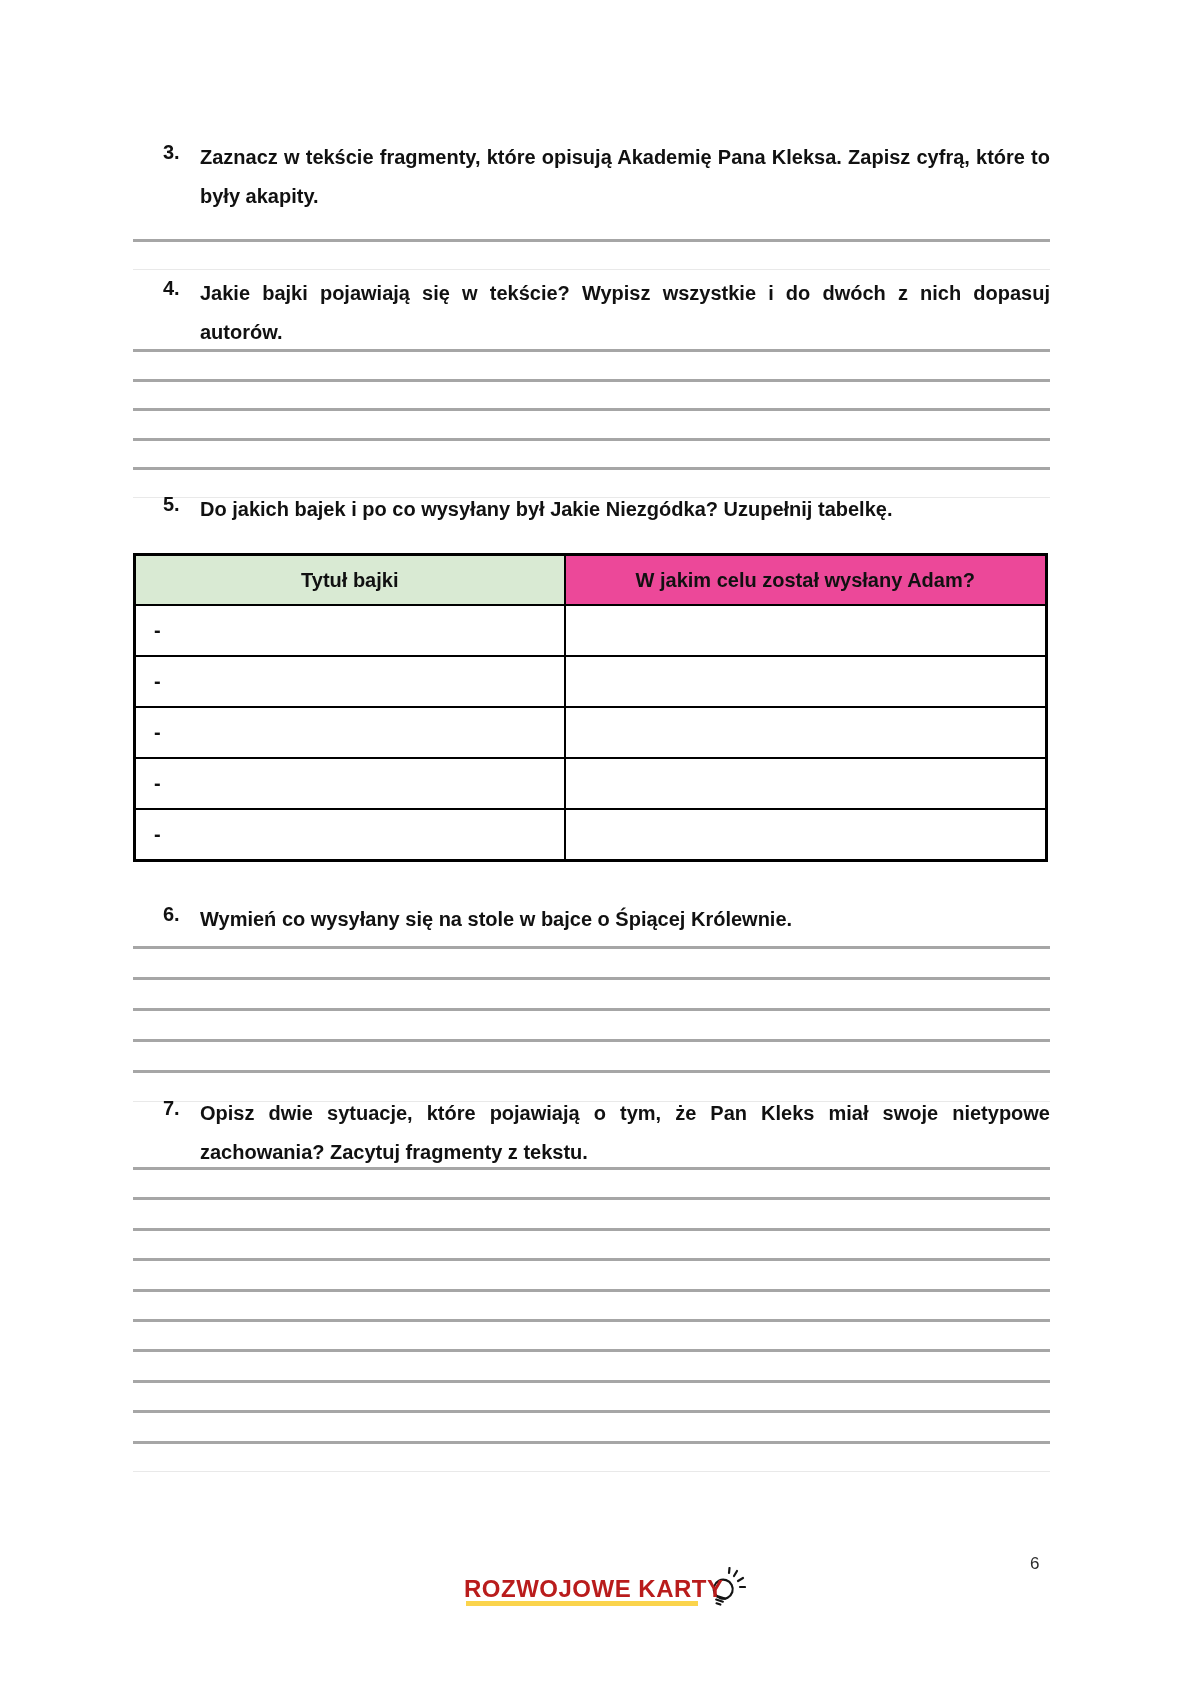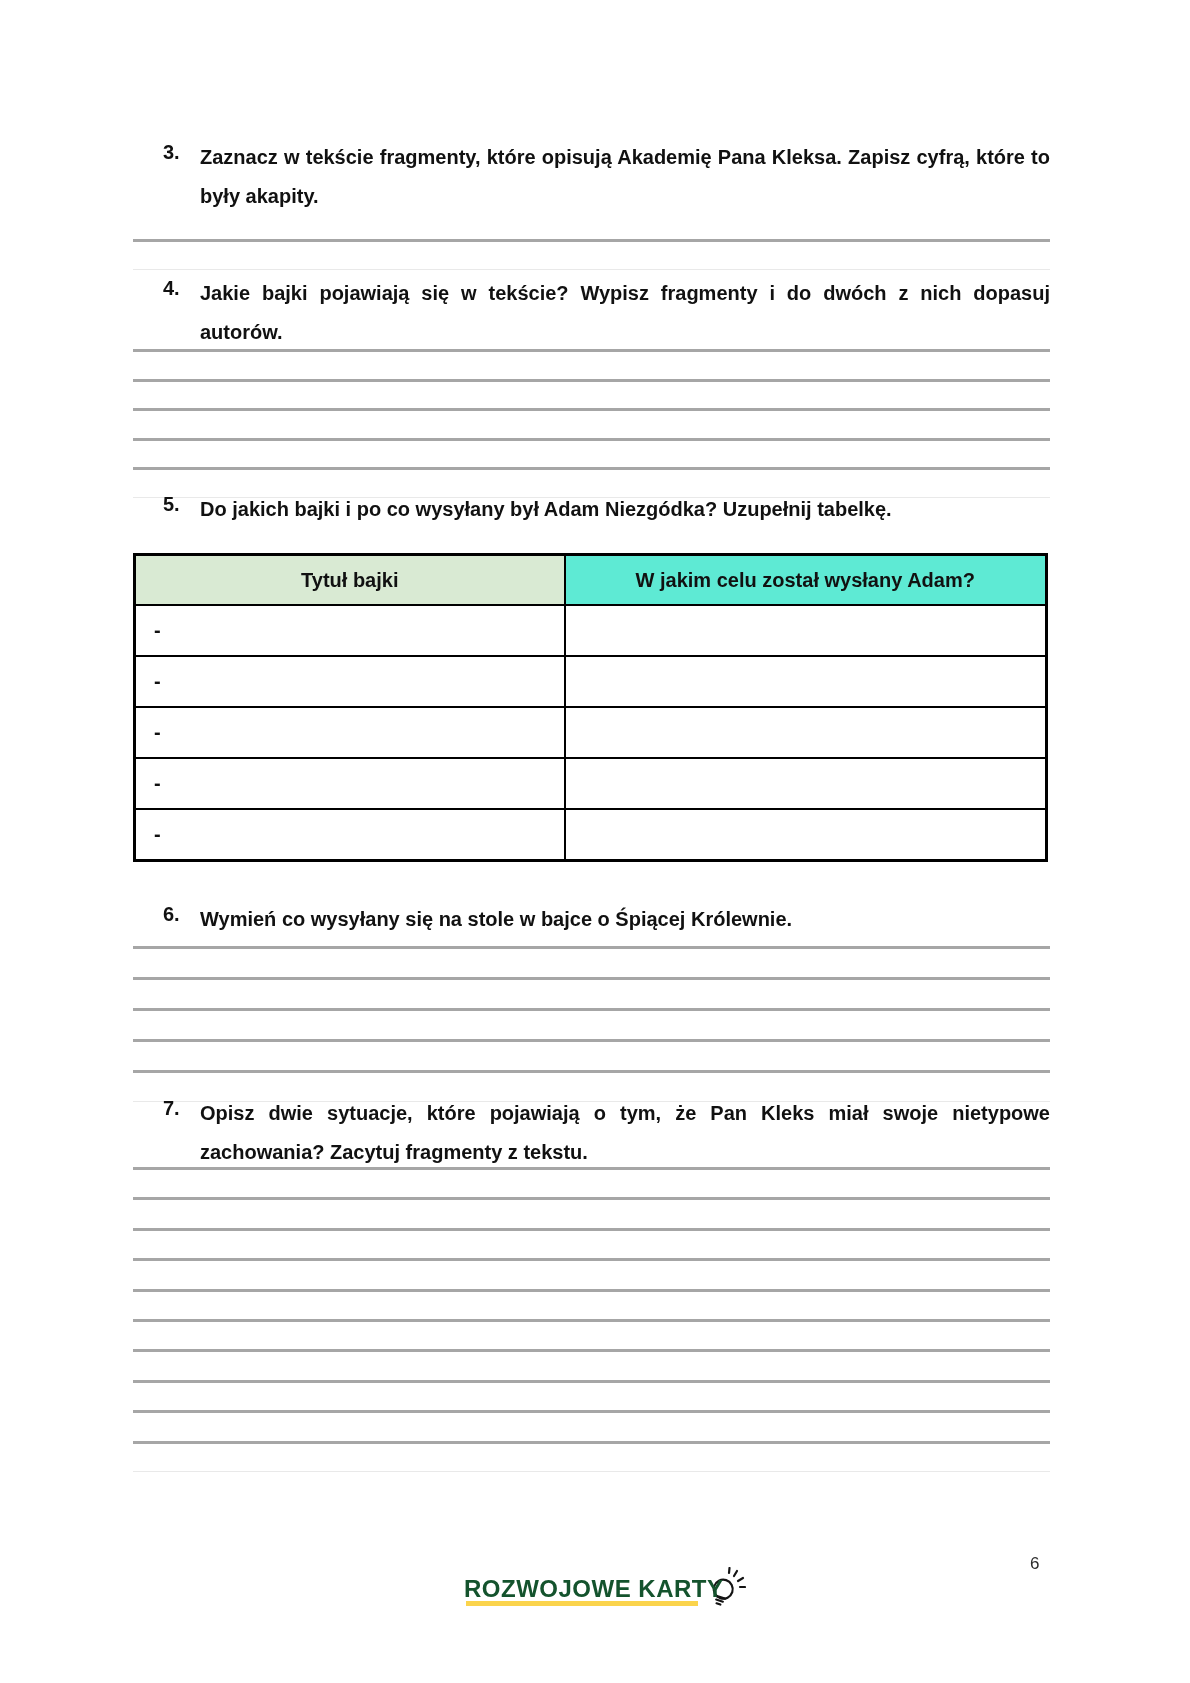--- a/index.html
+++ b/index.html
@@ -76,21 +76,21 @@
     left:464px;top:1575px;
     height:44px;
   }
   .brand-text{
     position:relative;
     z-index:2;
     font-size:24px;
     line-height:28px;
     font-weight:700;
     letter-spacing:0.5px;
-    color:#14532d;
+    color:#b91c1c;
     white-space:nowrap;
   }
   .brand-underline{
     position:absolute;
     left:2px;top:26px;
     width:232px;height:5px;
     z-index:1;
   }
   .bulb-icon{
     position:absolute;
@@ -112,44 +112,44 @@
   <section class="question" style="top:138px;">
     <span class="qnum">3.</span>
     <div class="qtext">Zaznacz w tekście fragmenty, które opisują Akademię Pana Kleksa. Zapisz cyfrą, które to były akapity.</div>
   </section>
   <div class="lines lines-q3" style="top:239px;">
       <div class="answer-line"></div>
     </div>
 
   <section class="question" style="top:274px;">
     <span class="qnum">4.</span>
-    <div class="qtext">Jakie bajki pojawiają się w tekście? Wypisz fragmenty i do dwóch z nich dopasuj autorów.</div>
+    <div class="qtext">Jakie bajki pojawiają się w tekście? Wypisz wszystkie i do dwóch z nich dopasuj autorów.</div>
   </section>
   <div class="lines lines-q4" style="top:349px;">
       <div class="answer-line"></div>
       <div class="answer-line"></div>
       <div class="answer-line"></div>
       <div class="answer-line"></div>
       <div class="answer-line"></div>
     </div>
 
   <section class="question" style="top:490px;">
     <span class="qnum">5.</span>
-    <div class="qtext">Do jakich bajki i po co wysyłany był Adam Niezgódka? Uzupełnij tabelkę.</div>
+    <div class="qtext">Do jakich bajek i po co wysyłany był Jakie Niezgódka? Uzupełnij tabelkę.</div>
   </section>
 
   <table class="bajki-table">
     <colgroup>
       <col class="col-title">
       <col class="col-purpose">
     </colgroup>
     <thead>
       <tr>
         <th style="background: rgb(217, 234, 211); margin-left: 24px;">Tytuł bajki</th>
-        <th style="background: #5eead4;">W jakim celu został wysłany Adam?</th>
+        <th style="background: #ec4899;">W jakim celu został wysłany Adam?</th>
       </tr>
     </thead>
     <tbody>
         <tr>
           <td>-</td>
           <td></td>
         </tr>
         <tr>
           <td>-</td>
           <td></td>

